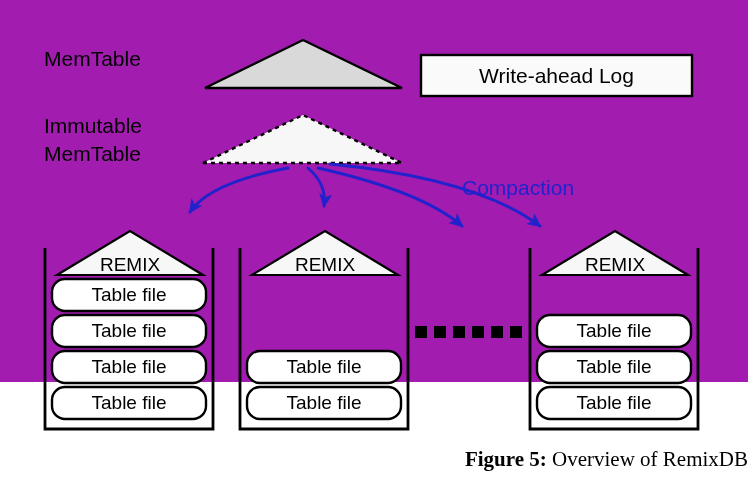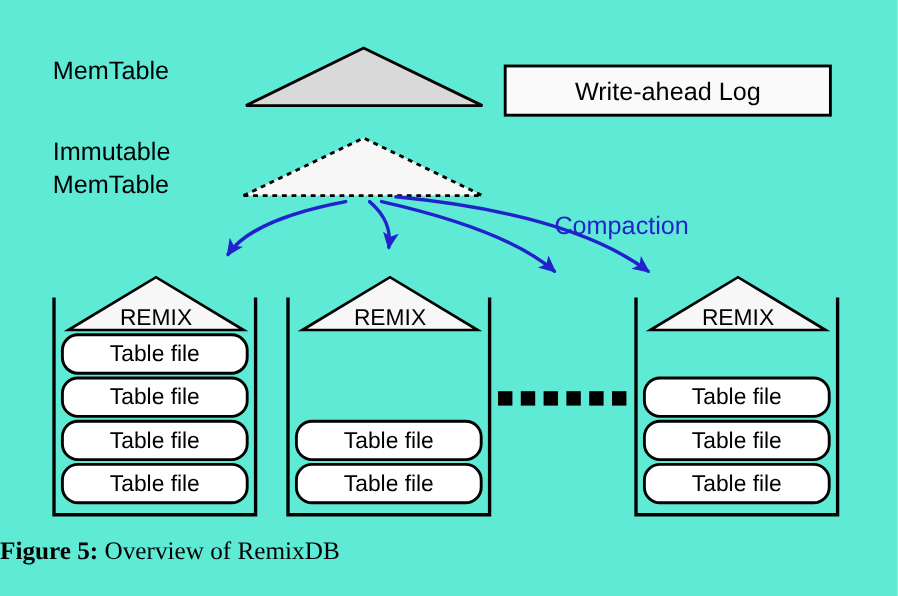--- a/index.html
+++ b/index.html
@@ -9,22 +9,22 @@
   }
   body {
     width: 748px;
     height: 497px;
     font-family: "Liberation Sans", sans-serif;
     overflow: hidden;
   }
   #figure-root {
     position: relative;
     width: 748px;
-    height: 497px;
-    background: #5eead4;
+    height: 382px;
+    background: #a21caf;
   }
   svg.diagram {
     position: absolute;
     left: 0;
     top: 0;
     width: 748px;
     height: 497px;
     display: block;
   }
   .lbl {
@@ -50,21 +50,21 @@
   .lbl-compaction {
     font-family: "Liberation Sans", sans-serif;
     font-size: 21px;
     fill: #2222cc;
   }
   .caption {
     position: absolute;
     left: 0;
     top: 447px;
     width: 748px;
-    text-align: left;
+    text-align: right;
     font-family: "Liberation Serif", serif;
     font-size: 21px;
     color: #000000;
     white-space: nowrap;
   }
   .caption .cap-label {
     font-weight: bold;
   }
 </style>
 </head>

